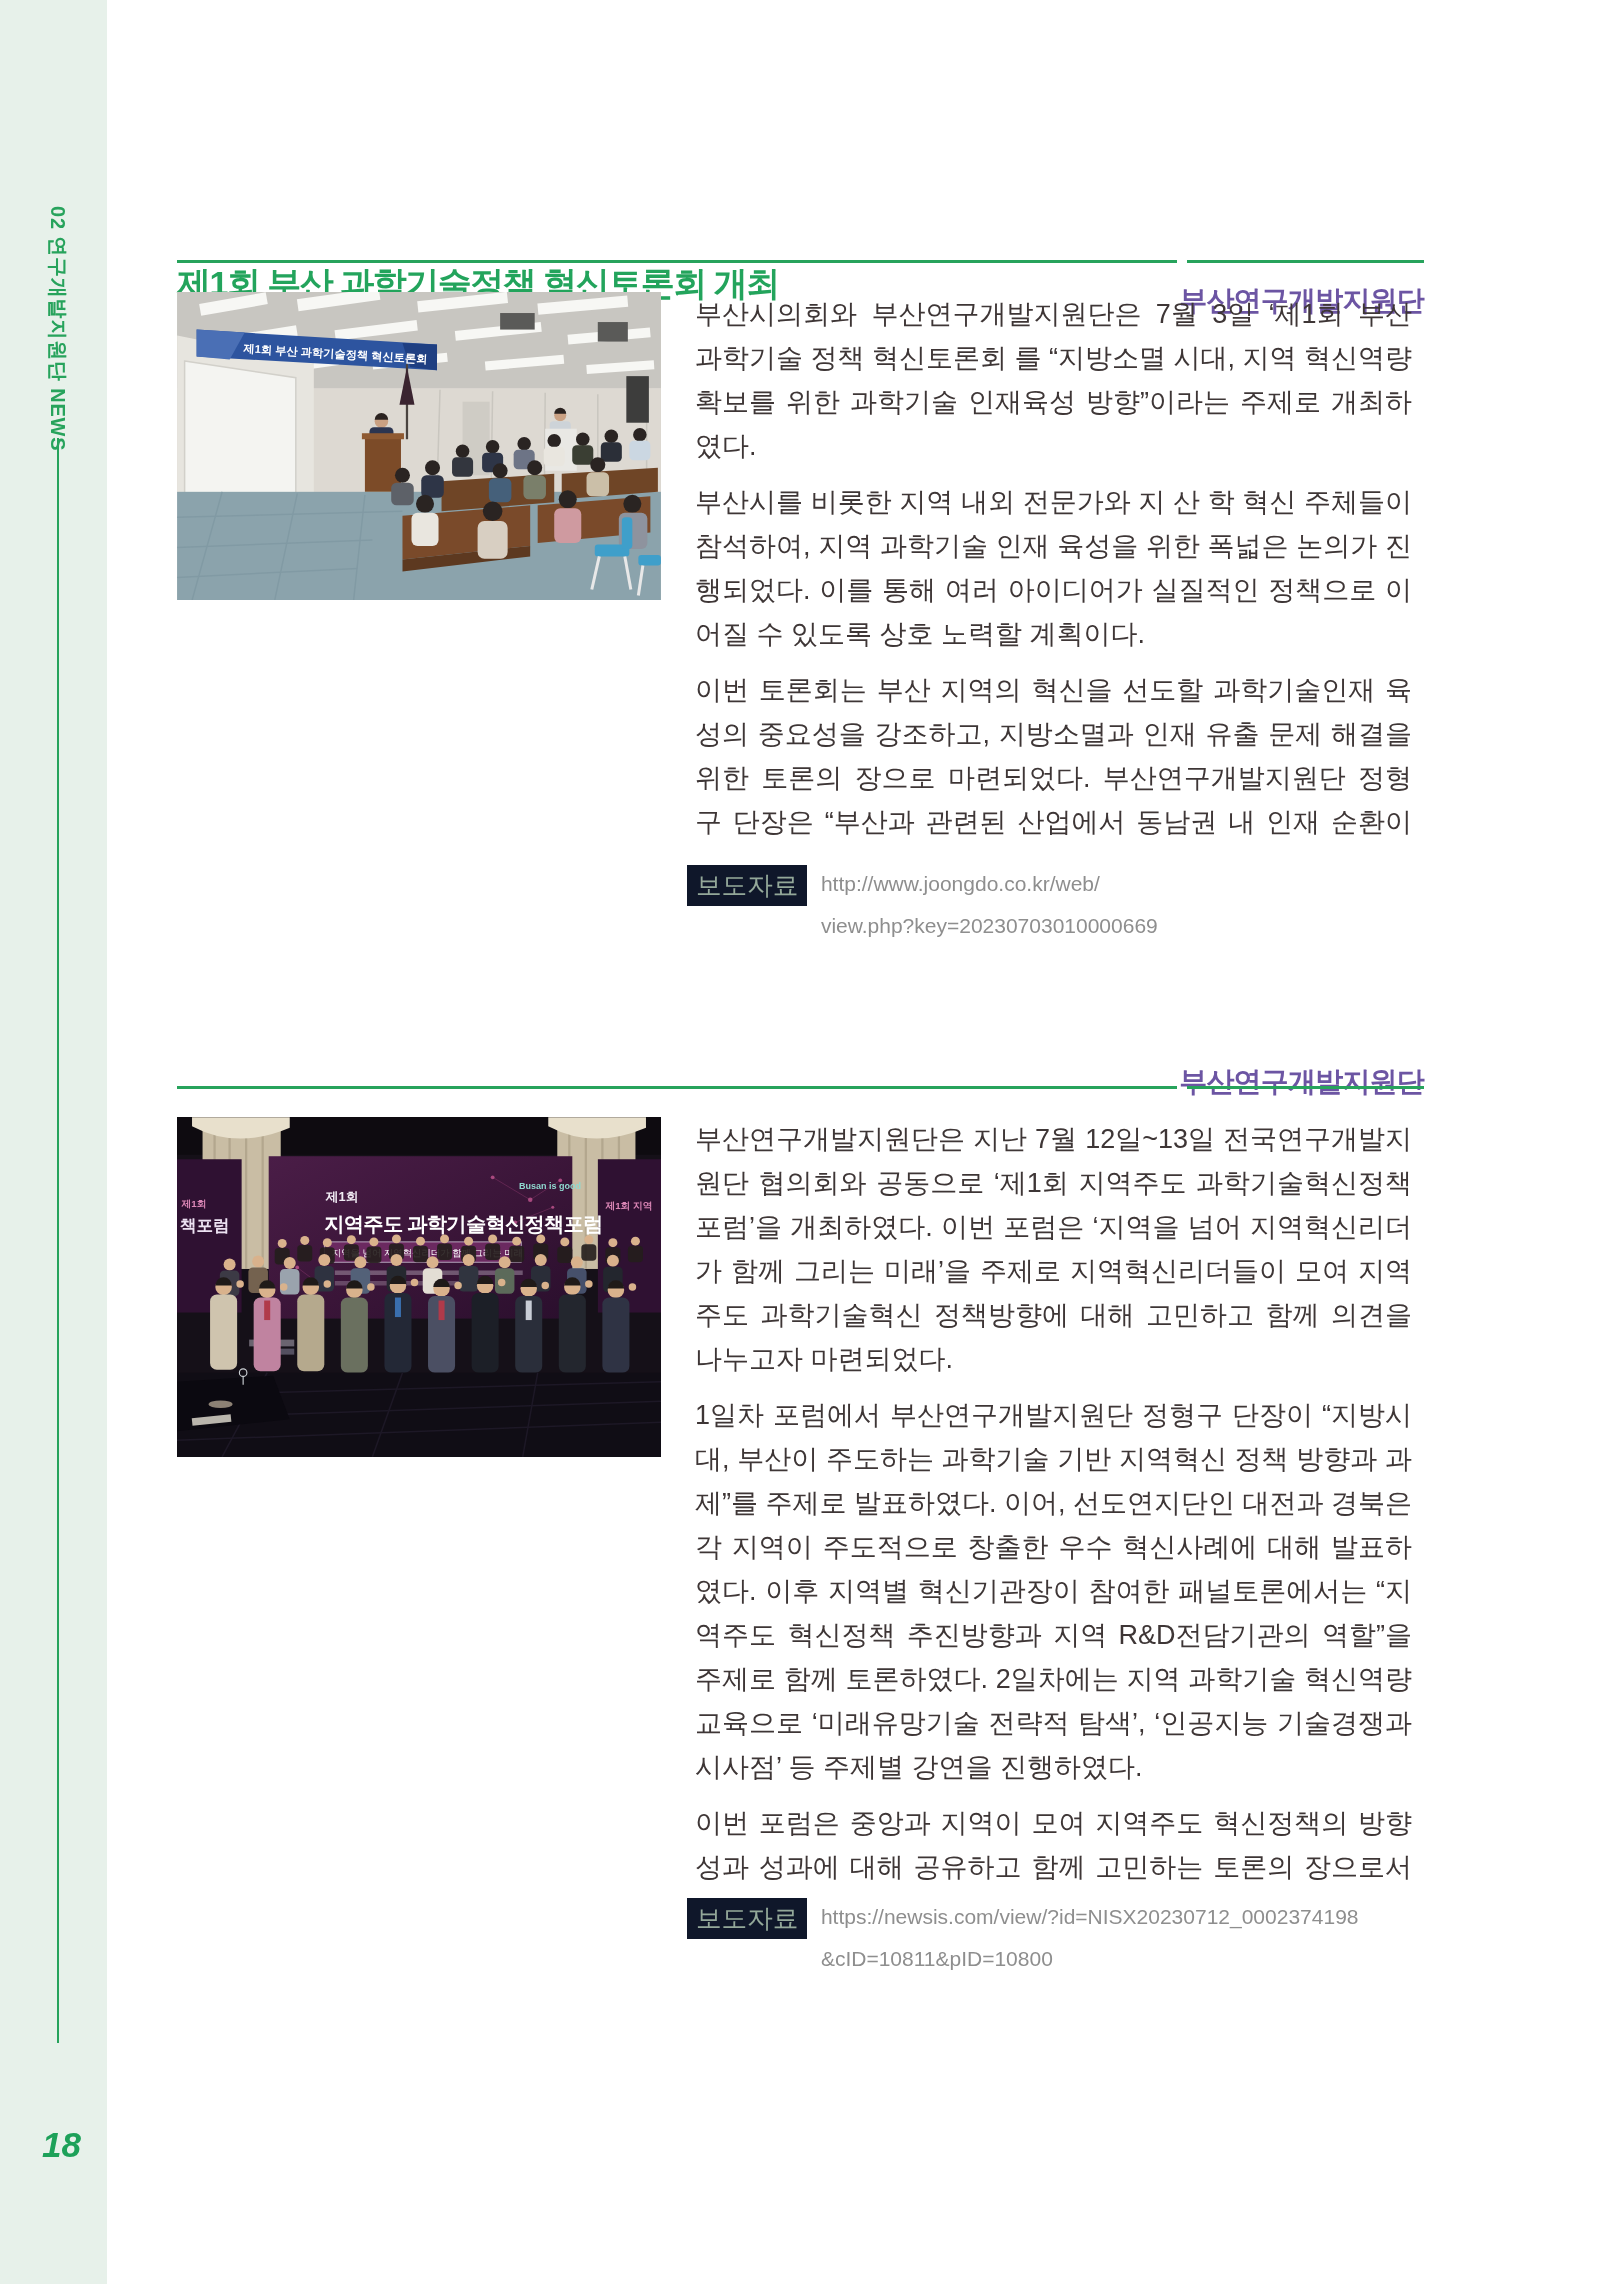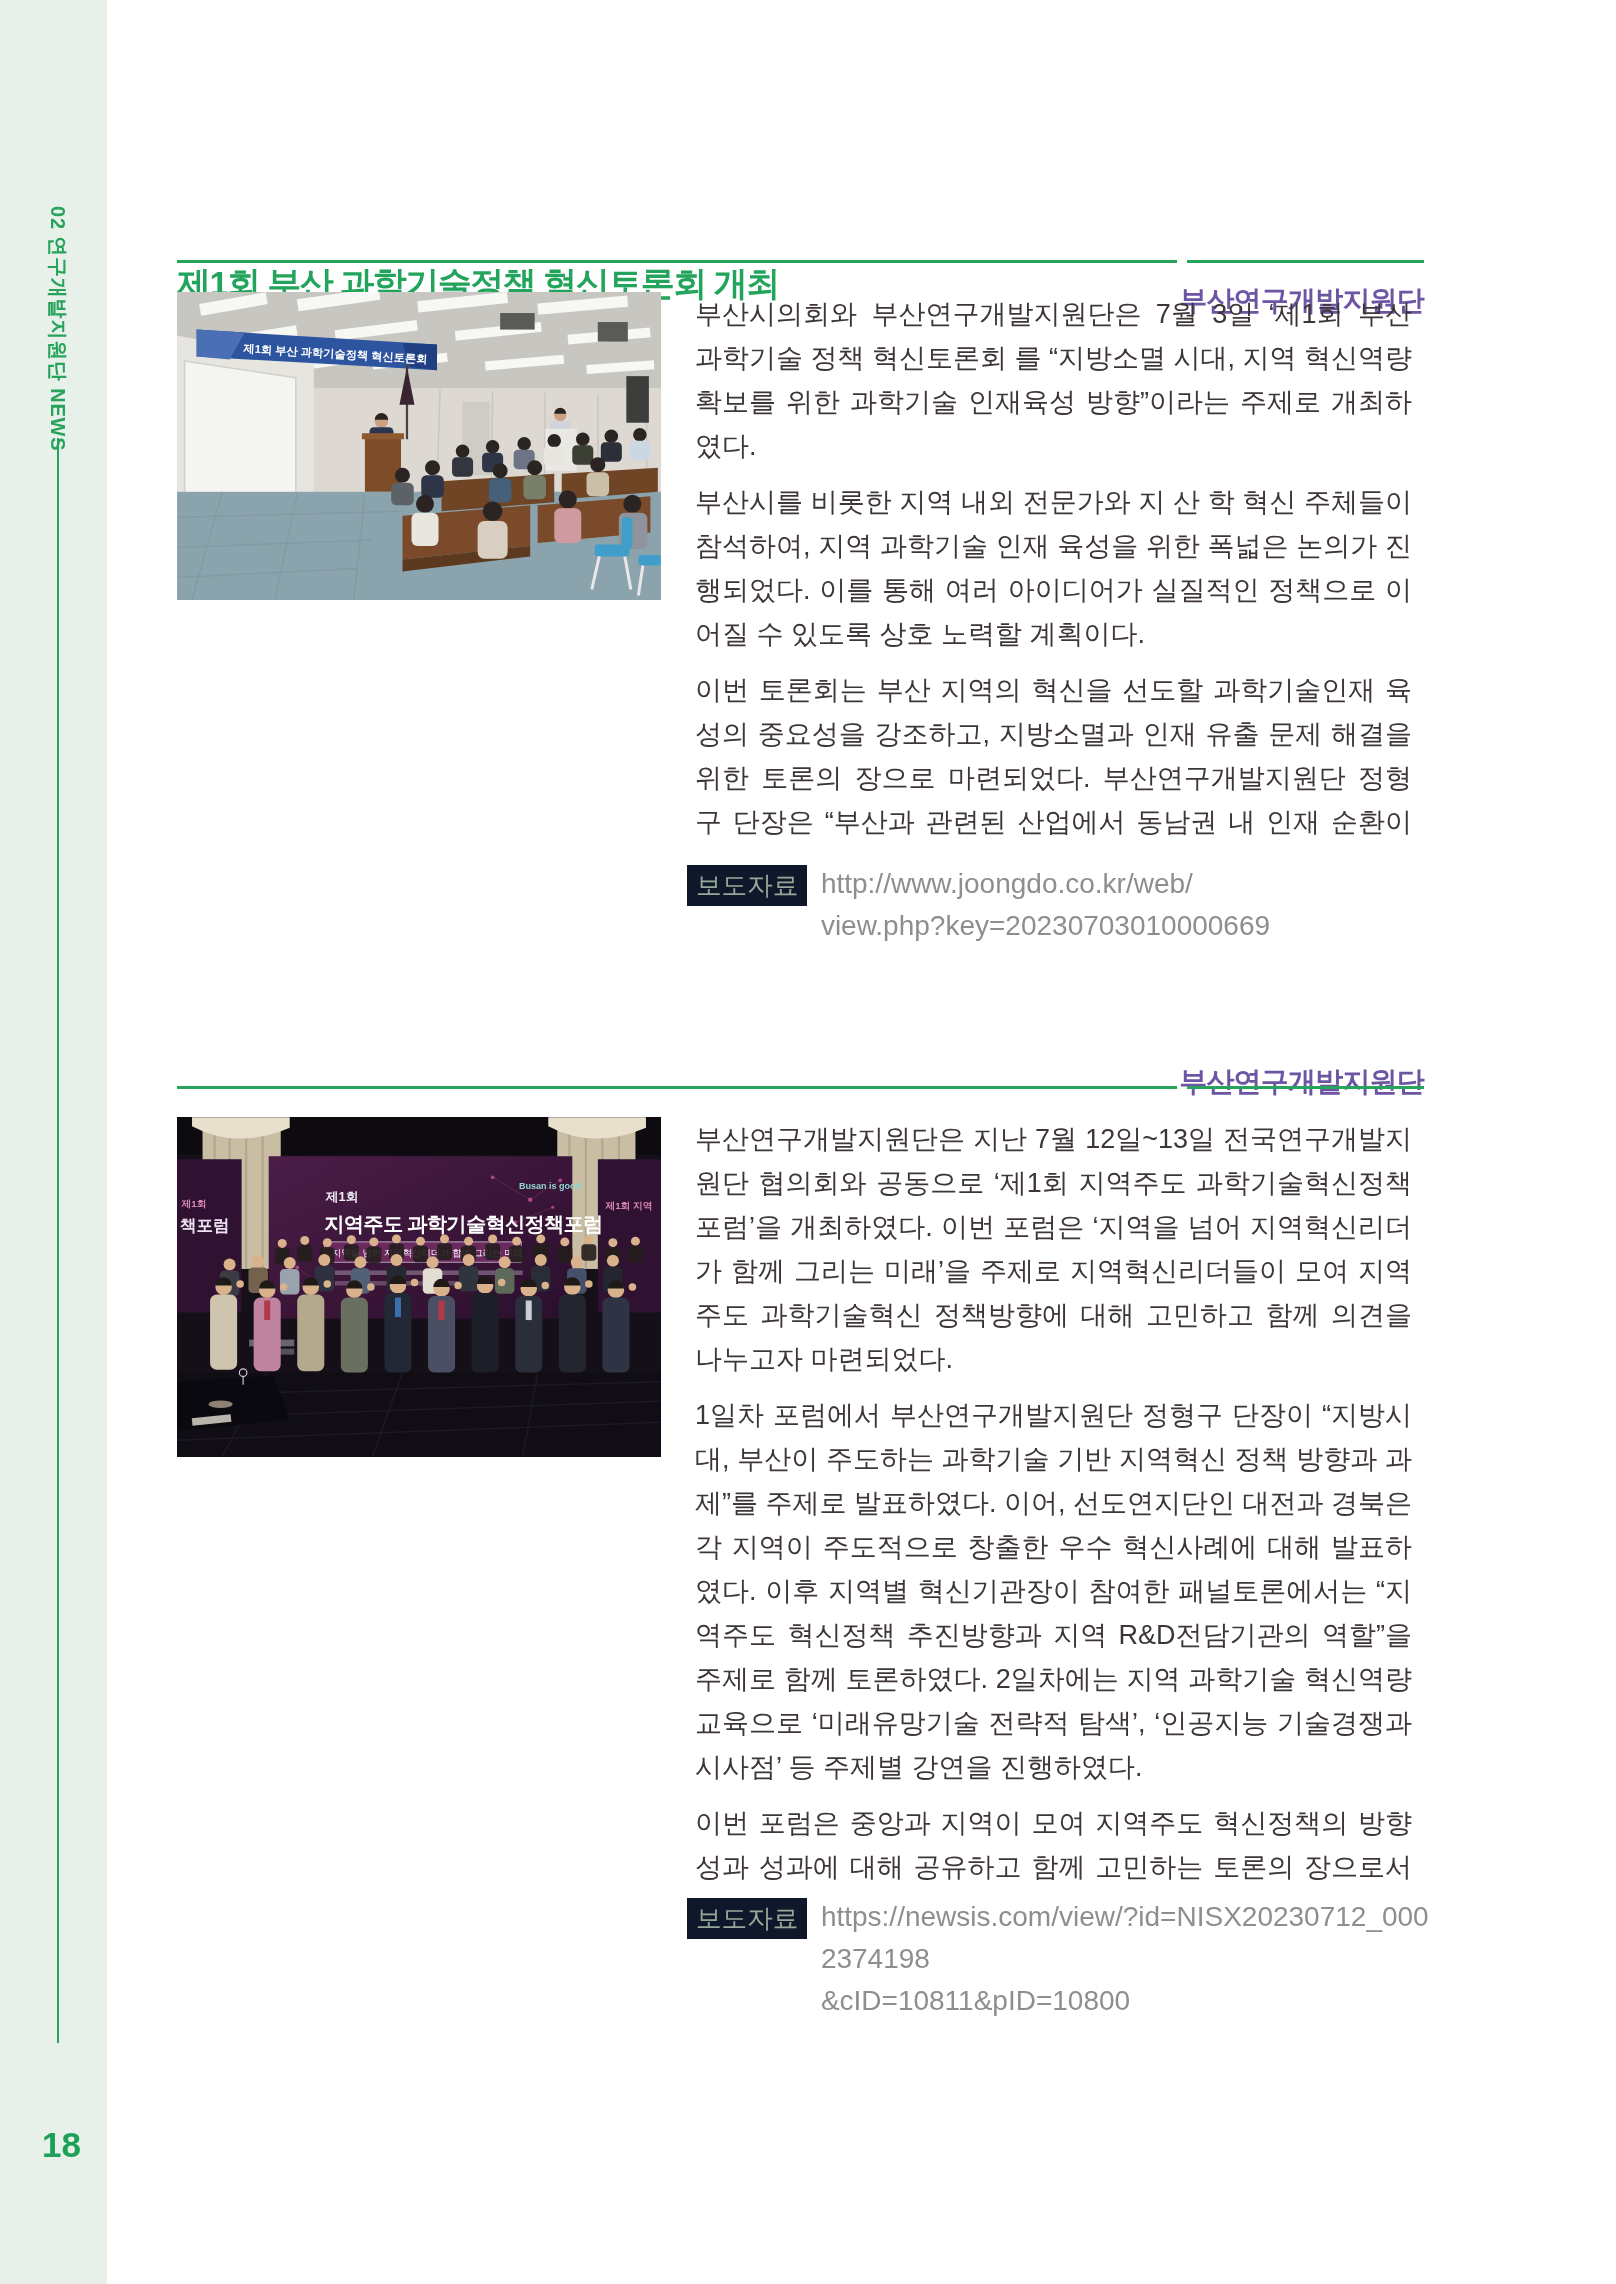--- a/index.html
+++ b/index.html
@@ -9,21 +9,21 @@
     -webkit-font-smoothing:antialiased;
   }
   
   .sidebar{position:absolute;left:0;top:0;width:107px;height:2284px;background:#e7f1ea;}
   .sidebar-label{
     position:absolute;left:71px;top:206px;white-space:nowrap;
     transform:rotate(90deg);transform-origin:0 0;
     color:#27a35c;font-size:20px;font-weight:700;letter-spacing:0.8px;
   }
   .sidebar-rule{position:absolute;left:57px;top:438px;width:2.3px;height:1605px;background:#27a35c;}
-  .page-number{position:absolute;left:42px;top:2125px;color:#1da159;font-size:35px;font-weight:800;}
+  .page-number{position:absolute;left:42px;top:2125px;color:#1da159;font-size:35px;font-weight:800;font-style:italic;}
 
   
   .article-header{position:absolute;left:177px;width:1247px;height:42px;}
   .article-title{
     position:absolute;left:0;top:0;color:#23a45c;font-size:34px;font-weight:800;
     letter-spacing:-1.5px;white-space:nowrap;
   }
   .article-org{
     position:absolute;right:0;top:21px;color:#6c55a3;font-size:28px;font-weight:800;
     letter-spacing:-0.8px;white-space:nowrap;
@@ -40,21 +40,21 @@
   }
   .article-text p{margin:12px;}
 
   
   .press-row{position:absolute;left:687px;width:744px;display:flex;align-items:flex-start;}
   .press-badge{
     flex:0 0 auto;background:#0f172a;color:#93a899;font-size:25.6px;line-height:33px;
     padding:3.8px 9px;margin-right:13.5px;margin-top:2.3px;
   }
   .press-url{
-    flex:1 1 auto;color:#8e8e8e;font-size:28px;line-height:42px;
+    flex:1 1 auto;color:#8e8e8e;font-size:21px;line-height:42px;
     white-space:pre-line;word-break:break-all;
   }
 
   
   .photo{position:absolute;left:177px;overflow:hidden;background:#d8d5ce;}
   .photo svg{display:block;width:100%;height:100%;}
 </style>
 </head>
 <body>
 

